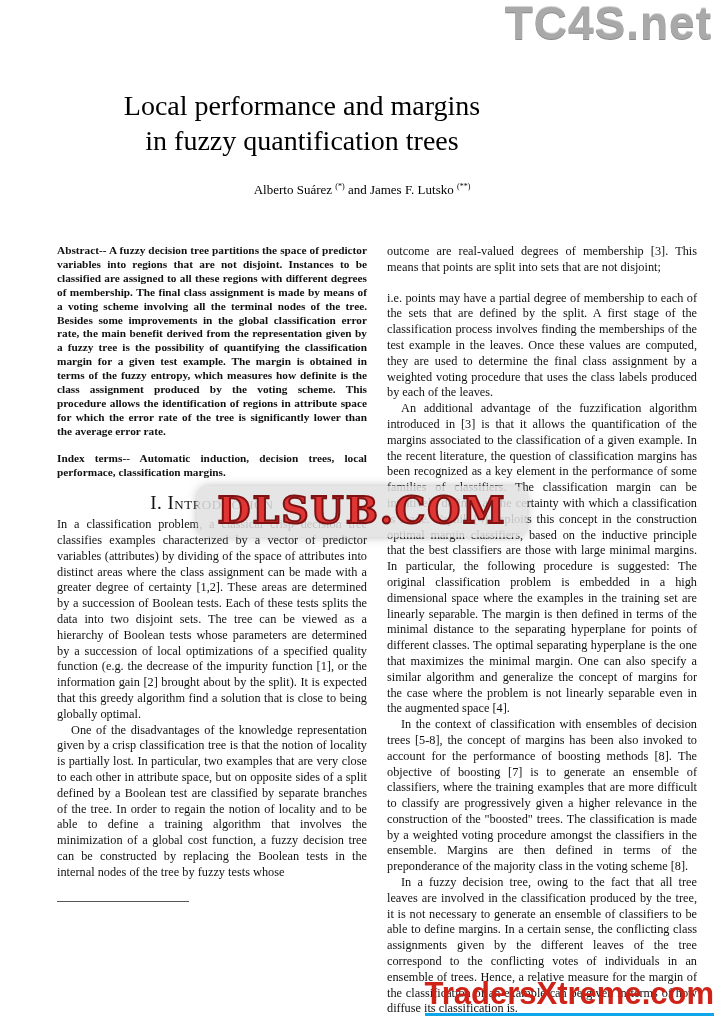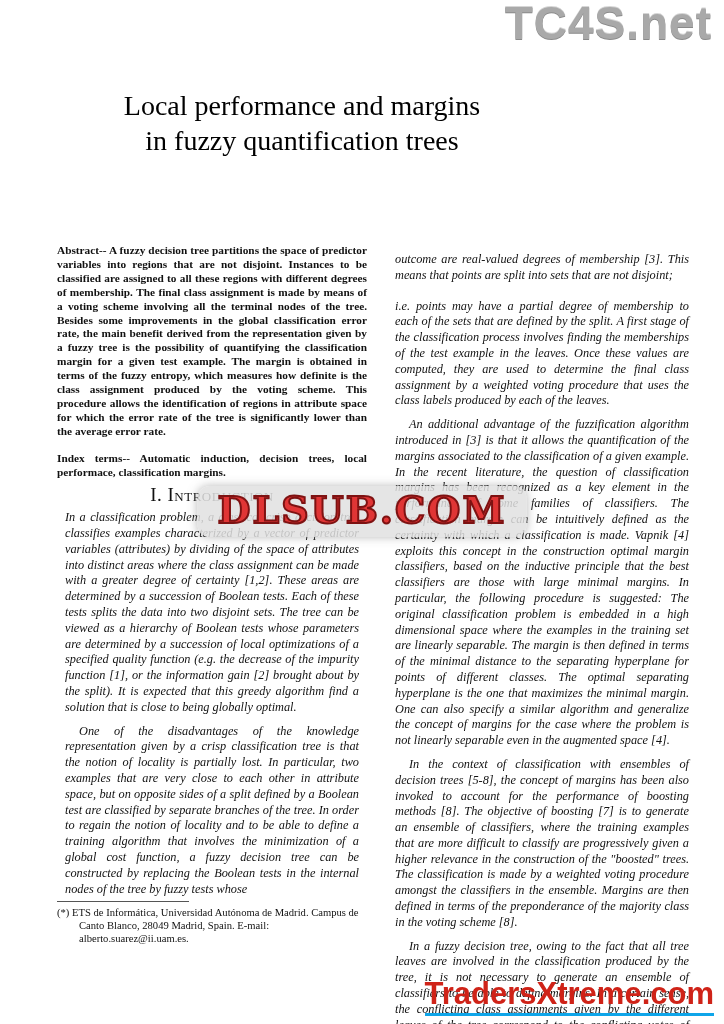--- a/index.html
+++ b/index.html
@@ -95,32 +95,32 @@
   .col-left  { left: 57px; }
   .col-right { left: 387px; }
 
   .abstract, .index {
     margin: 0 0 13px 0;
     font-weight: bold;
     font-size: 11.3px;
     line-height: 13.9px;
   }
   .lbl { font-weight: bold; }
-  .index { margin-bottom: 7px; }
+  .index { margin-bottom: 15px; }
 
   .sec {
     margin: 4px 0 7px 0;
     text-align: center;
     font-weight: normal;
     font-size: 19px;
     font-variant: small-caps;
     letter-spacing: .5px;
   }
 
-  .col p.body { margin: 8px; font-style: italic; }
+  .col p.body { margin: 0; }
   .indent { text-indent: 14px; }
   .gap-after { margin-bottom: 15px !important; }
 
   
   .footnotes {
     position: absolute;
     left: 57px;
     top: 901px;
     width: 310px;
     font-size: 10.6px;
@@ -140,35 +140,35 @@
 </style>
 </head>
 <body>
 
 <div class="page">
 
   <div class="wm-top">TC4S.net</div>
 
   <h1 class="title"><span>Local performance and margins</span><br><span>in fuzzy quantification trees</span></h1>
 
+  <div class="authors"><span>Alberto Suárez </span><sup>(*)</sup><span>  and James F. Lutsko </span><sup>(**)</sup></div>
 
   <div class="col col-left">
     <p class="abstract"><span class="lbl">Abstract--</span> <span>A fuzzy decision tree partitions the space of predictor variables into regions that are not disjoint. Instances to be classified are assigned to all these regions with different degrees of membership. The final class assignment is made by means of a voting scheme involving all the terminal nodes of the tree. Besides some improvements in the global classification error rate, the main benefit derived from the representation given by a fuzzy tree is the possibility of quantifying the classification margin for a given test example. The margin is obtained in terms of the fuzzy entropy, which measures how definite is the class assignment produced by the voting scheme. This procedure allows the identification of regions in attribute space for which the error rate of the tree is significantly lower than the average error rate.</span></p>
 
     <p class="index"><span class="lbl">Index terms--</span> <span>Automatic induction, decision trees, local performace, classification margins.</span></p>
 
     <h2 class="sec">I. Introduction</h2>
 
     <p class="body">In a classification problem, a classical crisp decision tree classifies examples characterized by a vector of predictor variables (attributes) by dividing of the space of attributes into distinct areas where the class assignment can be made with a greater degree of certainty [1,2]. These areas are determined by a succession of Boolean tests. Each of these tests splits the data into two disjoint sets. The tree can be viewed as a hierarchy of Boolean tests whose parameters are determined by a succession of local optimizations of a specified quality function (e.g. the decrease of the impurity function [1], or the information gain [2] brought about by the split). It is expected that this greedy algorithm find a solution that is close to being globally optimal.</p>
     <p class="body indent">One of the disadvantages of the knowledge representation given by a crisp classification tree is that the notion of locality is partially lost. In particular, two examples that are very close to each other in attribute space, but on opposite sides of a split defined by a Boolean test are classified by separate branches of the tree. In order to regain the notion of locality and to be able to define a training algorithm that involves the minimization of a global cost function, a fuzzy decision tree can be constructed by replacing the Boolean tests in the internal nodes of the tree by fuzzy tests whose</p>
   </div>
 
   <div class="footnotes">
     <div class="fnrule"></div>
-    <p class="fn">(*)  ETS de Informática, Universidad Autónoma de Madrid. Campus de Canto Blanco, 28049 Madrid, Spain. E-mail: alberto.suarez@ii.uam.es.</p>
   </div>
 
   <div class="col col-right">
     <p class="body gap-after">outcome are real-valued degrees of membership [3]. This means that points are split into sets that are not disjoint;</p>
     <p class="body">i.e. points may have a partial degree of membership to each of the sets that are defined by the split. A first stage of the classification process involves finding the memberships of the test example in the leaves. Once these values are computed, they are used to determine the final class assignment by a weighted voting procedure that uses the class labels produced by each of the leaves.</p>
     <p class="body indent">An additional advantage of the fuzzification algorithm introduced in [3] is that it allows the quantification of the margins associated to the classification of a given example. In the recent literature, the question of classification margins has been recognized as a key element in the performance of some families of classifiers. The classification margin can be intuitively defined as the certainty with which a classification is made. Vapnik [4] exploits this concept in the construction optimal margin classifiers, based on the inductive principle that the best classifiers are those with large minimal margins. In particular, the following procedure is suggested: The original classification problem is embedded in a high dimensional space where the examples in the training set are linearly separable. The margin is then defined in terms of the minimal distance to the separating hyperplane for points of different classes. The optimal separating hyperplane is the one that maximizes the minimal margin. One can also specify a similar algorithm and generalize the concept of margins for the case where the problem is not linearly separable even in the augmented space [4].</p>
     <p class="body indent">In the context of classification with ensembles of decision trees [5-8], the concept of margins has been also invoked to account for the performance of boosting methods [8]. The objective of boosting [7] is to generate an ensemble of classifiers, where the training examples that are more difficult to classify are progressively given a higher relevance in the construction of the "boosted" trees. The classification is made by a weighted voting procedure amongst the classifiers in the ensemble. Margins are then defined in terms of the preponderance of the majority class in the voting scheme [8].</p>
     <p class="body indent">In a fuzzy decision tree, owing to the fact that all tree leaves are involved in the classification produced by the tree, it is not necessary to generate an ensemble of classifiers to be able to define margins. In a certain sense, the conflicting class assignments given by the different leaves of the tree correspond to the conflicting votes of individuals in an ensemble of trees. Hence, a relative measure for the margin of the classification of an example can be given in terms of how diffuse its classification is.</p>
   </div>
 

